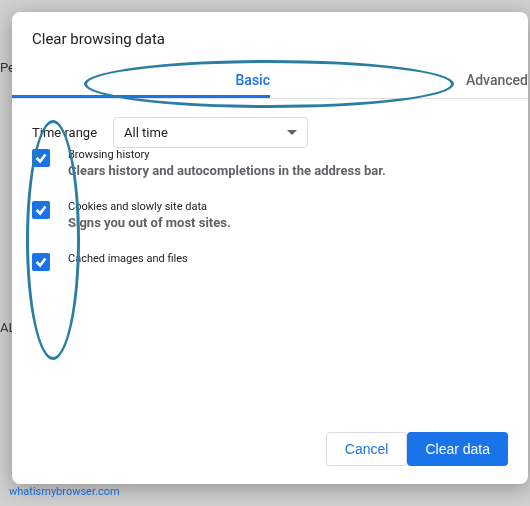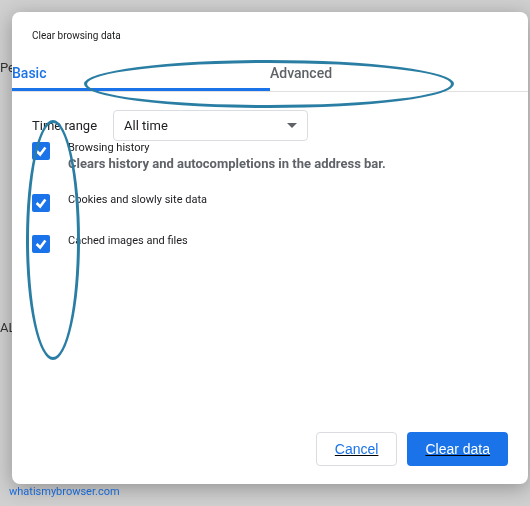--- a/index.html
+++ b/index.html
@@ -12,31 +12,31 @@
     position: absolute;
     left: 12px; right: 2px; top: 12px; bottom: 22px;
     background: #fff;
     border-radius: 8px;
     box-shadow: 0 4px 20px rgba(0,0,0,0.3);
     display: flex;
     flex-direction: column;
     overflow: hidden;
   }
   .dialog-title {
-    font-size: 10px;
+    font-size: 15px;
     color: #202124;
     padding: 18px 20px 12px 20px;
   }
   .tabs {
     display: flex;
     border-bottom: 1px solid #e0e0e0;
   }
   .tab {
     flex: 1;
-    text-align: left;
+    text-align: right;
     padding: 12px 0 10px 0;
     font-size: 14px;
     font-weight: 500;
     color: #5f6368;
     cursor: pointer;
     position: relative;
   }
   .tab.active {
     color: #1a73e8;
   }
@@ -95,23 +95,21 @@
     flex-shrink: 0;
     margin-top: 1px;
     cursor: pointer;
   }
   .checkbox svg { width: 14px; height: 14px; stroke: #fff; stroke-width: 3; fill: none; }
   .check-text .item-title { font-size: 11px; color: #202124; margin-bottom: 2px; }
   .check-text .item-desc { font-size: 13px; color: #5f6368; font-weight: bold; }
   .button-row {
     display: flex;
     justify-content: flex-end;
-    gap: 10px;
     padding: 14px 20px 18px 20px;
-    text-decoration: underline;
   }
   .btn {
     font-size: 14px;
     font-weight: 500;
     padding: 8px 18px;
     border-radius: 4px;
     cursor: pointer;
     border: none;
   }
   .btn-secondary {
@@ -175,20 +173,21 @@
     </div>
 
     <div class="check-row">
       <div class="checkbox">
         <svg viewBox="0 0 16 16">
             <polyline points="3,8 7,12 13,4"></polyline>
           </svg>
       </div>
       <div class="check-text">
         <div class="item-title">Cookies and slowly site data</div>
+        <div class="item-desc">Signs you out of most sites.</div>
       </div>
     </div>
 
     <div class="check-row">
       <div class="checkbox">
         <svg viewBox="0 0 16 16">
             <polyline points="3,8 7,12 13,4"></polyline>
           </svg>
       </div>
       <div class="check-text">

